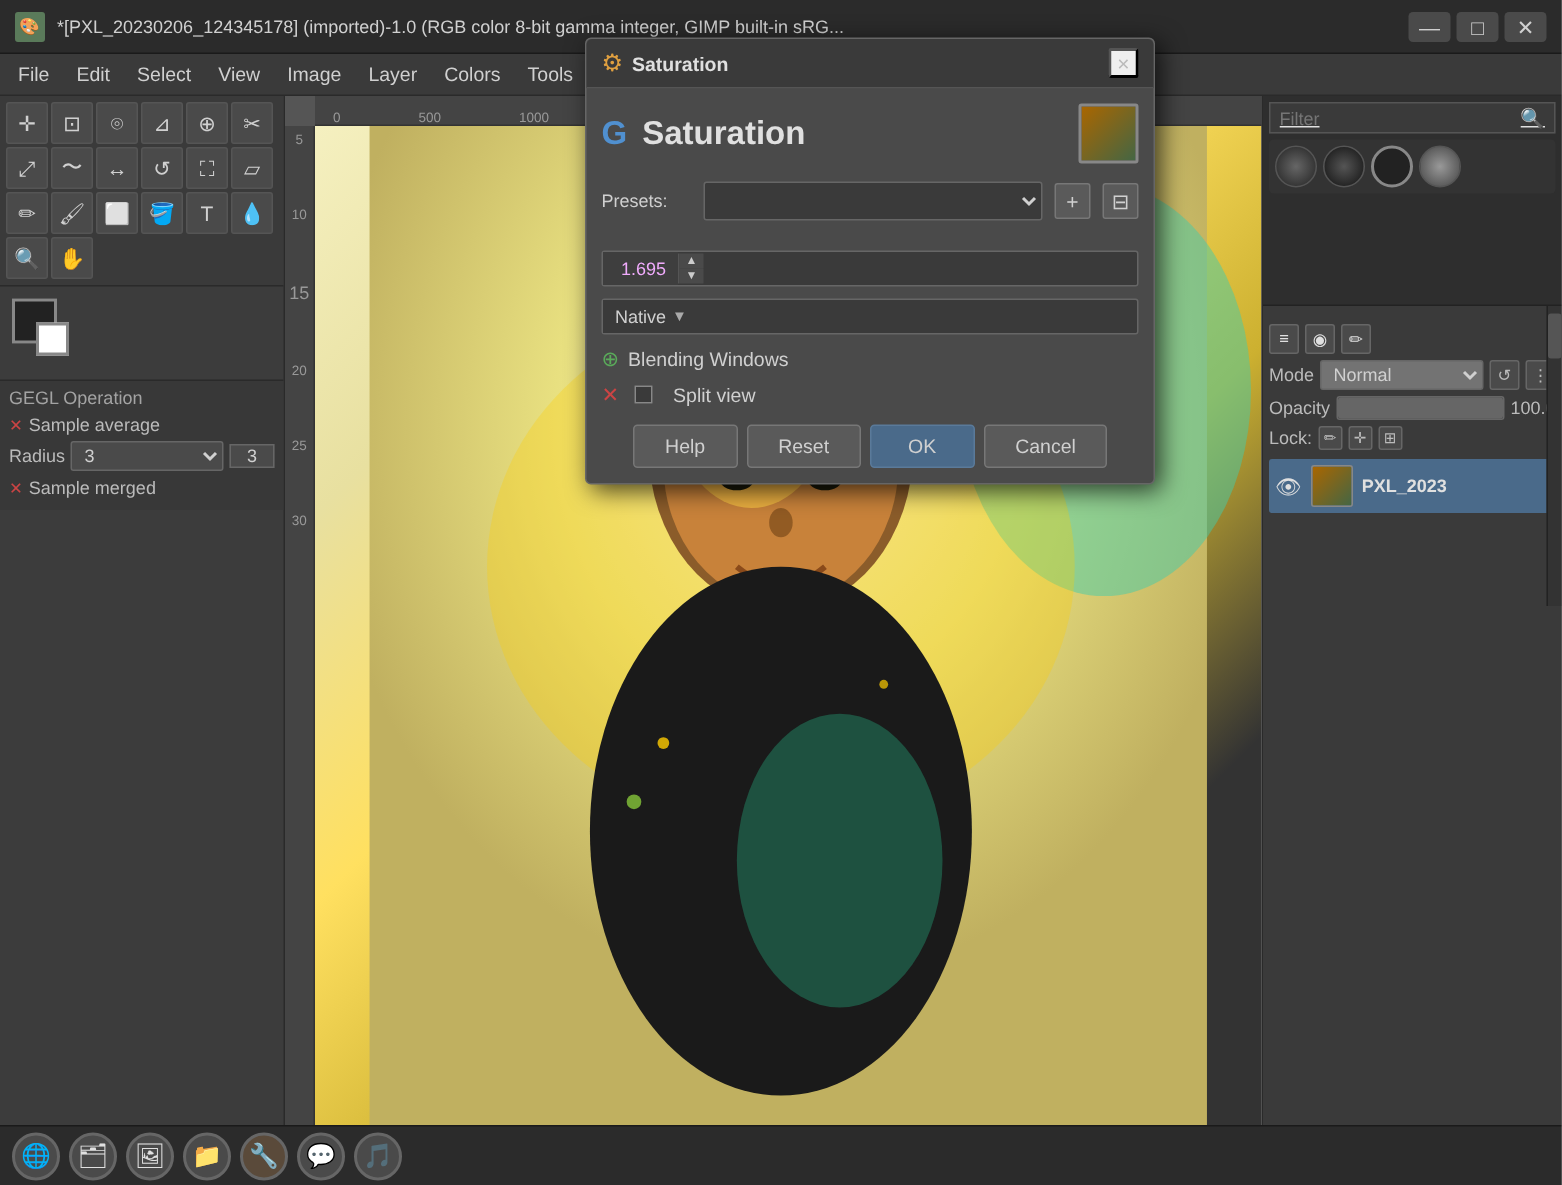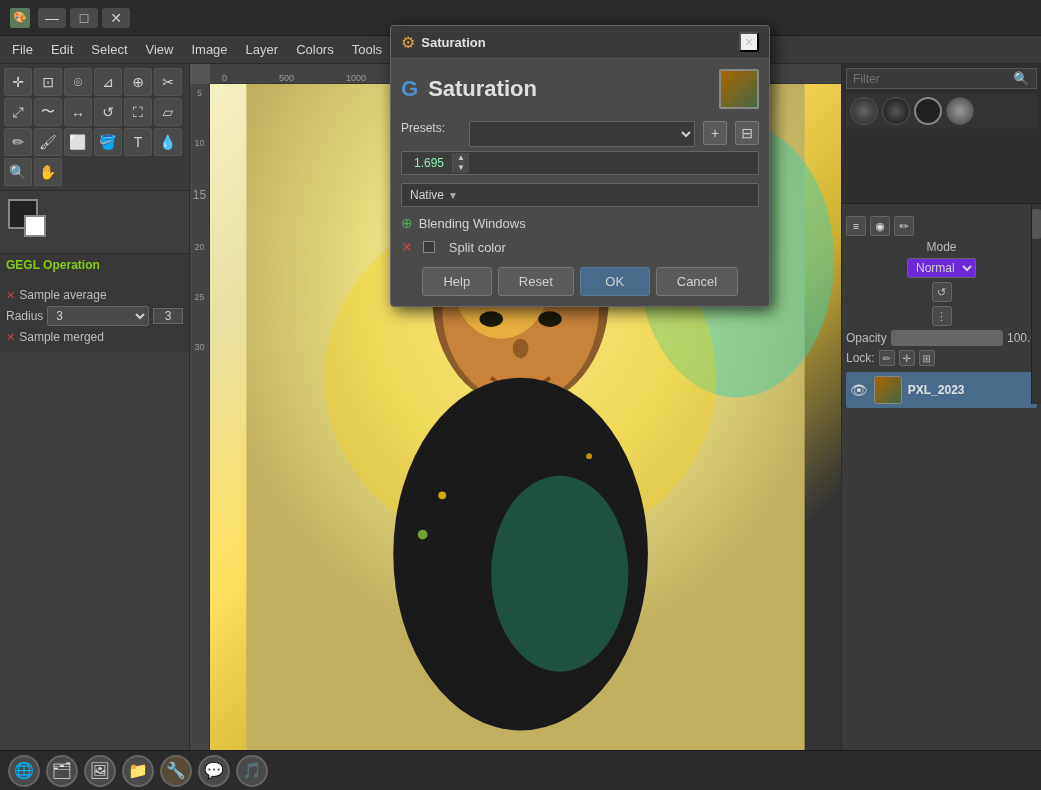--- a/index.html
+++ b/index.html
@@ -128,23 +128,23 @@
       width: 50px; height: 46px;
     }
 
     #gegl-section {
       padding: 4px 6px;
       border-top: 1px solid #2a2a2a;
       background: #383838;
     }
     #gegl-section .section-title {
       font-size: 12px;
-      font-weight: bold;
-      color: #84cc16;
-      margin-bottom: 16px;
+      font-weight: normal;
+      color: #a3a3a3;
+      margin-bottom: 4px;
     }
     .gegl-row {
       display: flex;
       align-items: center;
       margin-bottom: 4px;
       font-size: 12px;
       color: #bbb;
       gap: 4px;
     }
     .gegl-x { color: #cc4444; font-size: 11px; }
@@ -222,20 +222,21 @@
       background: #3a3a3a;
       border-left: 1px solid #2a2a2a;
       display: flex;
       flex-direction: column;
     }
     #right-top {
       height: 140px;
       background: #2e2e2e;
       border-bottom: 1px solid #222;
       padding: 4px;
+      text-decoration: underline;
     }
     .filter-bar {
       display: flex;
       align-items: center;
       background: #3a3a3a;
       border: 1px solid #555;
       padding: 2px 6px;
       margin-bottom: 4px;
     }
     .filter-bar input {
@@ -261,24 +262,24 @@
       width: 20px; height: 20px;
       background: #4a4a4a;
       border: 1px solid #666;
       border-radius: 2px;
       font-size: 11px;
       display: flex; align-items: center; justify-content: center;
       cursor: pointer;
     }
     .mode-row {
       display: flex; align-items: center; gap: 4px; margin-bottom: 4px;
-      font-size: 12px; color: #bbb; flex-direction: column;
+      font-size: 12px; color: #bbb;
     }
     .mode-select {
-      background: #6d28d9;
+      background: #737373;
       border: 1px solid #666;
       color: #d0d0d0;
       padding: 1px 4px;
       font-size: 12px;
       border-radius: 2px;
       flex: 1;
     }
     .opacity-row {
       display: flex; align-items: center; gap: 4px; margin-bottom: 4px;
       font-size: 12px; color: #bbb;
@@ -390,22 +391,22 @@
       border-radius: 2px;
     }
     .sat-filename {
       font-size: 11px;
       color: #aaa;
       margin-bottom: 10px;
     }
 
     .sat-row {
       display: flex;
-      align-items: flex-start;
-      margin-bottom: 4px;
+      align-items: center;
+      margin-bottom: 20px;
       gap: 8px;
     }
     .sat-label {
       font-size: 12px;
       color: #d0d0d0;
       min-width: 60px;
     }
     .sat-presets-select {
       flex: 1;
       background: #3a3a3a;
@@ -439,21 +440,21 @@
     .sat-scale-label {
       padding: 4px 10px;
       font-size: 12px;
       color: #d0d0d0;
       flex: 1;
       border-right: 1px solid #555;
     }
     .sat-scale-value {
       padding: 4px 8px;
       font-size: 12px;
-      color: #86efac;
+      color: #f0abfc;
       background: #3e3e3e;
       min-width: 50px;
       text-align: right;
     }
     .sat-scale-spinner {
       display: flex;
       flex-direction: column;
       border-left: 1px solid #555;
     }
     .sat-spin-btn {
@@ -589,20 +590,21 @@
     .ruler-tick {
       margin-right: 52px;
       font-size: 9px;
     }
   </style>
 </head>
 <body>
 
 <div id="title-bar">
   <div class="title-icon">🎨</div>
+  <div class="title-text">*[PXL_20230206_124345178] (imported)-1.0 (RGB color 8-bit gamma integer, GIMP built-in sRG...</div>
   <div class="win-controls">
     <button class="win-btn">—</button>
     <button class="win-btn">□</button>
     <button class="win-btn">✕</button>
   </div>
 </div>
 
 <div id="menu-bar">
   <div class="menu-item">File</div>
   <div class="menu-item">Edit</div>
@@ -841,21 +843,21 @@
     </div>
 
     <div class="sat-blend-row">
       <span class="sat-expand-icon">⊕</span>
       <span class="sat-blend-label">Blending Windows</span>
     </div>
 
     <div class="sat-preview-row">
       <span class="sat-x-icon">✕</span>
       <div class="sat-splitview-check"></div>
-      <span class="sat-splitview-label">Split color</span>
+      <span class="sat-splitview-label">Split view</span>
     </div>
 
     <div class="sat-buttons">
       <button class="sat-btn">Help</button>
       <button class="sat-btn">Reset</button>
       <button class="sat-btn primary">OK</button>
       <button class="sat-btn">Cancel</button>
     </div>
   </div>
 </div>

